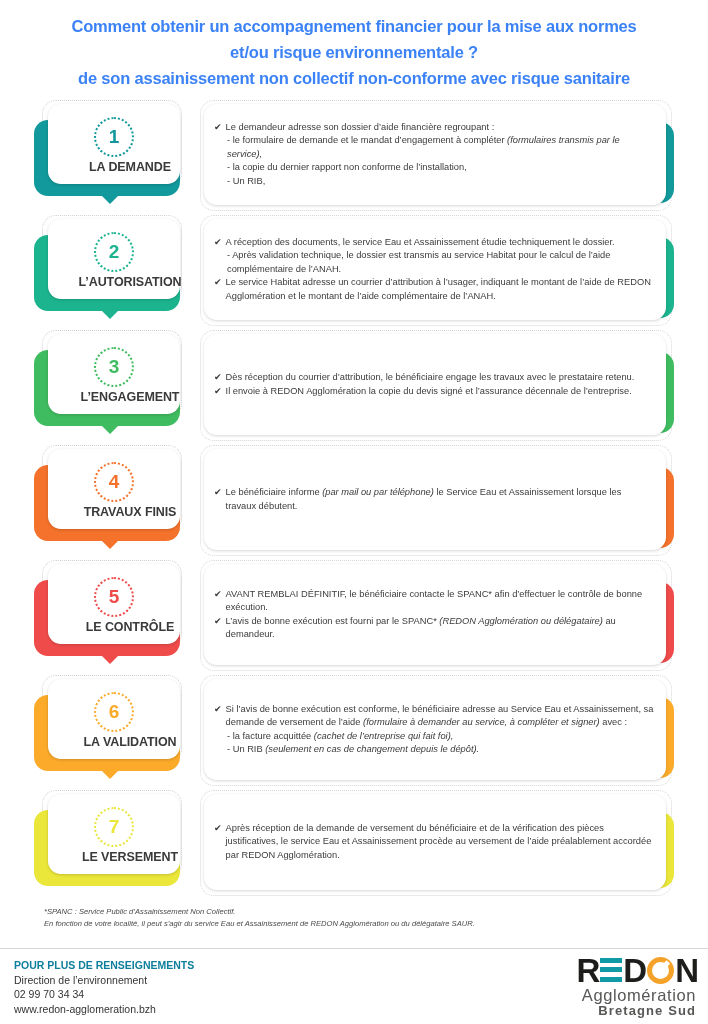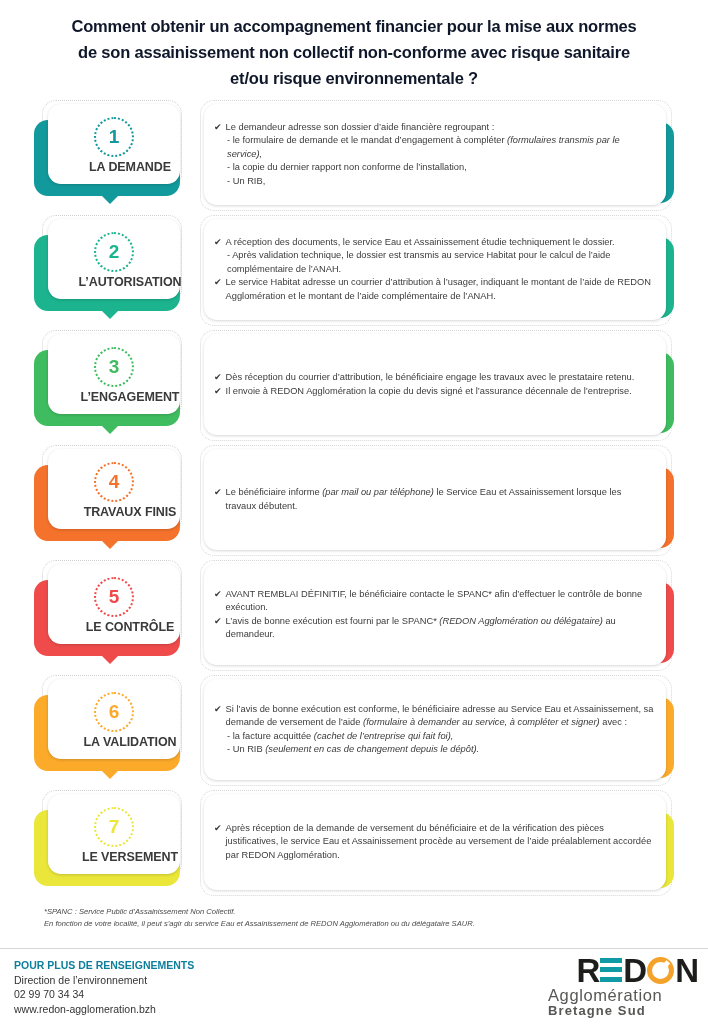--- a/index.html
+++ b/index.html
@@ -15,21 +15,21 @@
     position: relative;
     overflow: hidden;
   }
 
   
   #page-title {
     text-align: center;
     font-weight: bold;
     font-size: 16.5px;
     line-height: 26px;
-    color: #0f172a;
+    color: #3b82f6;
     padding: 13px 40px 0 40px;
     letter-spacing: -0.2px;
   }
   #page-title .t-line { display: block; white-space: nowrap; }
 
   
   #steps {
     padding: 7px 34px 0 34px;
   }
   .step {
@@ -259,21 +259,21 @@
     left: 50%;
     top: 50%;
     width: 5px;
     height: 11px;
     background: #ffffff;
     transform: translate(-50%,-100%) rotate(42deg);
     transform-origin: bottom center;
   }
   #logo-bottom {
     position: relative;
-    text-align: left;
+    text-align: right;
     padding-right: 2px;
   }
   #logo-agglo {
     font-size: 16.5px;
     color: #575756;
     letter-spacing: 0.6px;
     line-height: 17px;
     font-family: "Liberation Sans", sans-serif;
   }
   #logo-bretagne {
@@ -282,22 +282,22 @@
     color: #575756;
     letter-spacing: 1.1px;
     line-height: 14px;
   }
 </style>
 </head>
 <body>
 
 <div id="page-title">
   <span class="t-line">Comment obtenir un accompagnement financier pour la mise aux normes</span>
+  <span class="t-line">et/ou risque environnementale ?</span>
   <span class="t-line">de son assainissement non collectif non-conforme avec risque sanitaire</span>
-  <span class="t-line">et/ou risque environnementale ?</span>
 </div>
 
 <div id="steps">
     <div class="step" style="height: 115px;">
       <div class="badge-wrap">
         <div class="badge-dotted"></div>
         <div class="badge-shadow" style="background: rgb(18, 153, 155);"></div>
         <div class="badge-card">
           <div class="badge-num-circle" style="color: rgb(18, 153, 155);">1</div>
           <div class="badge-label">LA DEMANDE</div>

